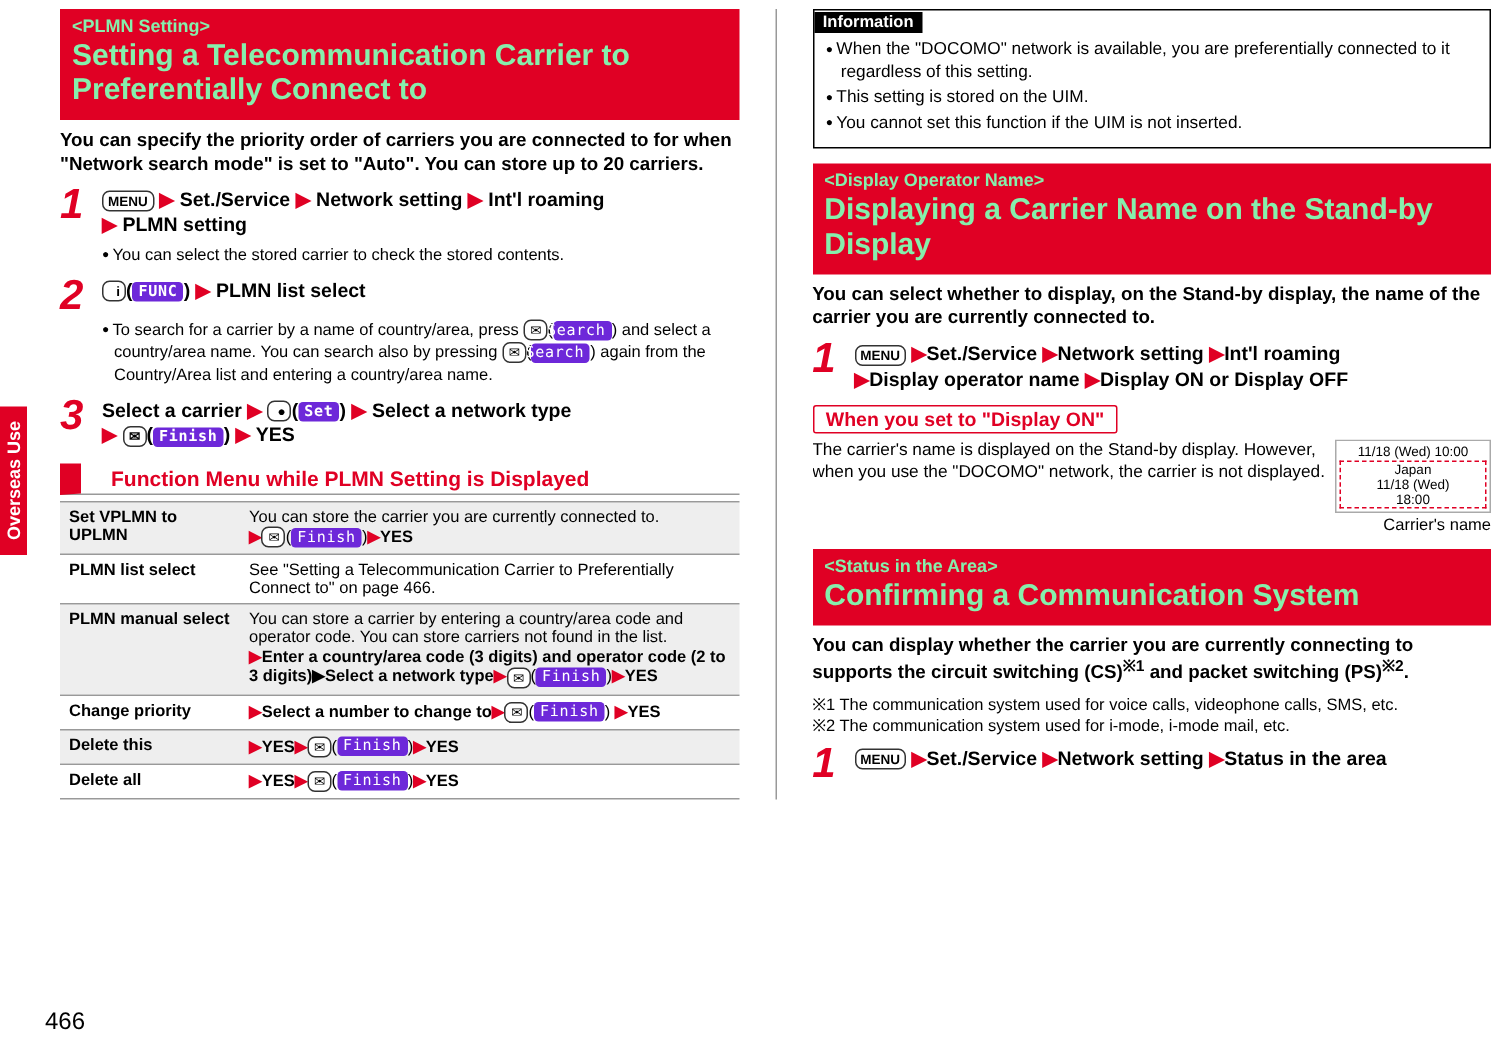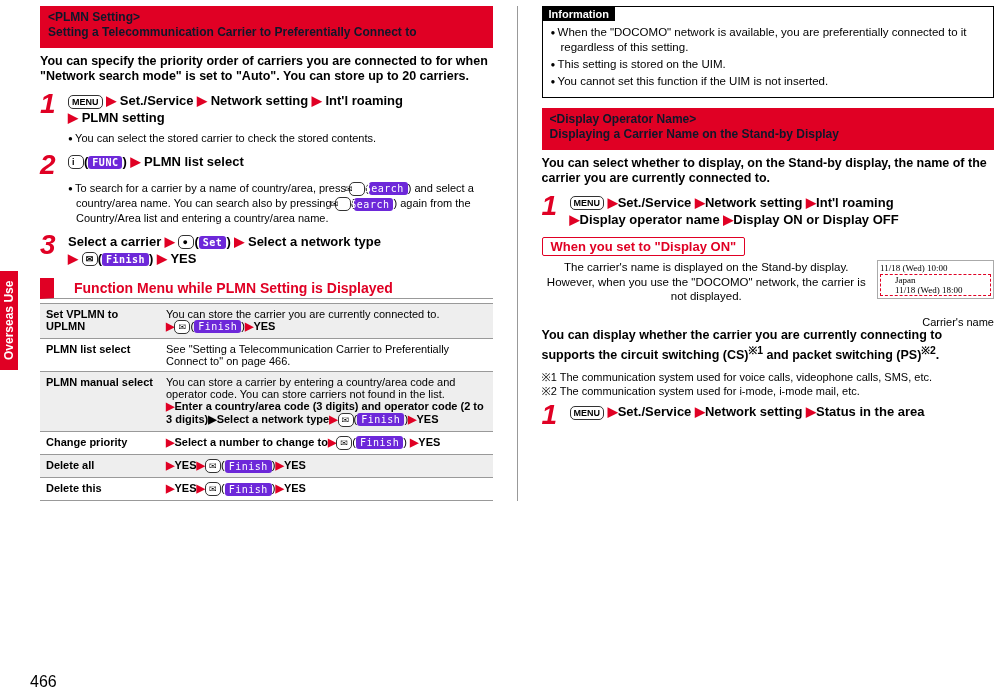--- a/index.html
+++ b/index.html
@@ -33,32 +33,32 @@
     flex: 1;
     min-width: 0;
   }
   .divider {
     width: 1px;
     background: #999;
     margin: 0 4px;
   }
   .red-header {
     background: #e00024;
-    color: #0f172a;
+    color: #86efac;
     padding: 4px 8px 8px 8px;
     margin-bottom: 6px;
   }
   .red-header .pretitle {
     font-weight: bold;
     font-size: 12px;
     margin-bottom: 2px;
   }
   .red-header .title {
     font-weight: bold;
-    font-size: 12px;
+    font-size: 20px;
     line-height: 1.15;
   }
   .intro-bold {
     font-weight: bold;
     font-size: 12.5px;
     line-height: 1.25;
     margin-bottom: 6px;
   }
   .step {
     display: flex;
@@ -98,21 +98,21 @@
   .key-btn {
     display: inline-block;
     border: 1px solid #333;
     border-radius: 5px;
     font-size: 9px;
     padding: 0 3px;
     line-height: 12px;
     vertical-align: middle;
     background: #fff;
     min-width: 16px;
-    text-align: left;
+    text-align: right;
   }
   .soft-label {
     display: inline-block;
     background: #6d28d9;
     color: #fff;
     font-family: monospace;
     font-size: 10px;
     border-radius: 3px;
     padding: 0 4px;
     line-height: 13px;
@@ -178,31 +178,31 @@
     font-size: 13px;
     display: inline-block;
     padding: 1px 8px;
     border-radius: 2px;
     margin-bottom: 4px;
   }
   .plain-text {
     font-size: 11.5px;
     line-height: 1.3;
     margin-bottom: 4px;
-    text-align: center;
   }
   .standby-preview {
     float: right;
-    width: 117px;
+    width: 104px;
     border: 1px solid #aaa;
     font-size: 9px;
-    font-family: Liberation Serif, serif;
+    font-family: Liberation Sans, sans-serif;
     padding: 2px;
     margin: 0 0 2px 6px;
     position: relative;
+    text-align: center;
   }
   .standby-preview .row2 { border: 1px dashed #e00024; padding: 0 14px; margin-top:1px;}
   .caption {
     clear: both;
     text-align: right;
     font-size: 11px;
     margin-top: 12px;
   }
   .footnotes {
     font-size: 11px;
@@ -306,27 +306,27 @@
           <span class="arrow">▶</span><b>Enter a country/area code (3 digits) and operator code (2 to 3 digits)▶Select a network type</b><span class="arrow">▶</span><span class="key-btn">✉</span>(<span class="soft-label">Finish</span>)<span class="arrow">▶</span><b>YES</b>
         </td>
       </tr>
       <tr>
         <td>Change priority</td>
         <td>
           <span class="arrow">▶</span><b>Select a number to change to</b><span class="arrow">▶</span><span class="key-btn">✉</span>(<span class="soft-label">Finish</span>) <span class="arrow">▶</span><b>YES</b>
         </td>
       </tr>
       <tr>
-        <td>Delete all</td>
+        <td>Delete this</td>
         <td>
           <span class="arrow">▶</span><b>YES</b><span class="arrow">▶</span><span class="key-btn">✉</span>(<span class="soft-label">Finish</span>)<span class="arrow">▶</span><b>YES</b>
         </td>
       </tr>
       <tr>
-        <td>Delete this</td>
+        <td>Delete all</td>
         <td>
           <span class="arrow">▶</span><b>YES</b><span class="arrow">▶</span><span class="key-btn">✉</span>(<span class="soft-label">Finish</span>)<span class="arrow">▶</span><b>YES</b>
         </td>
       </tr>
     </tbody>
       </table>
 
   </div>
 
   <div class="divider"></div>
@@ -372,20 +372,24 @@
         <div>11/18 (Wed) 10:00</div>
         <div class="row2">
           <div>Japan</div>
           <div>11/18 (Wed) 18:00</div>
         </div>
       </div>
       <p class="plain-text">The carrier's name is displayed on the Stand-by display. However, when you use the "DOCOMO" network, the carrier is not displayed.</p>
       <div class="caption">Carrier's name</div>
     </div>
 
+    <div class="red-header" style="margin-top:10px;">
+      <div class="pretitle">&lt;Status in the Area&gt;</div>
+      <div class="title">Confirming a Communication System</div>
+    </div>
 
     <p class="intro-bold">
       <span>You can display whether the carrier you are currently connecting to supports the circuit switching (CS)</span><sup>※1</sup><span> and packet switching (PS)</span><sup>※2</sup><span>.</span>
     </p>
     <p class="footnotes"><span>※1</span> <span>The communication system used for voice calls, videophone calls, SMS, etc.</span></p>
     <p class="footnotes"><span>※2</span> <span>The communication system used for i-mode, i-mode mail, etc.</span></p>
 
     <div class="step" style="margin-top:4px;">
       <div class="step-num">1</div>
       <div class="step-body">

